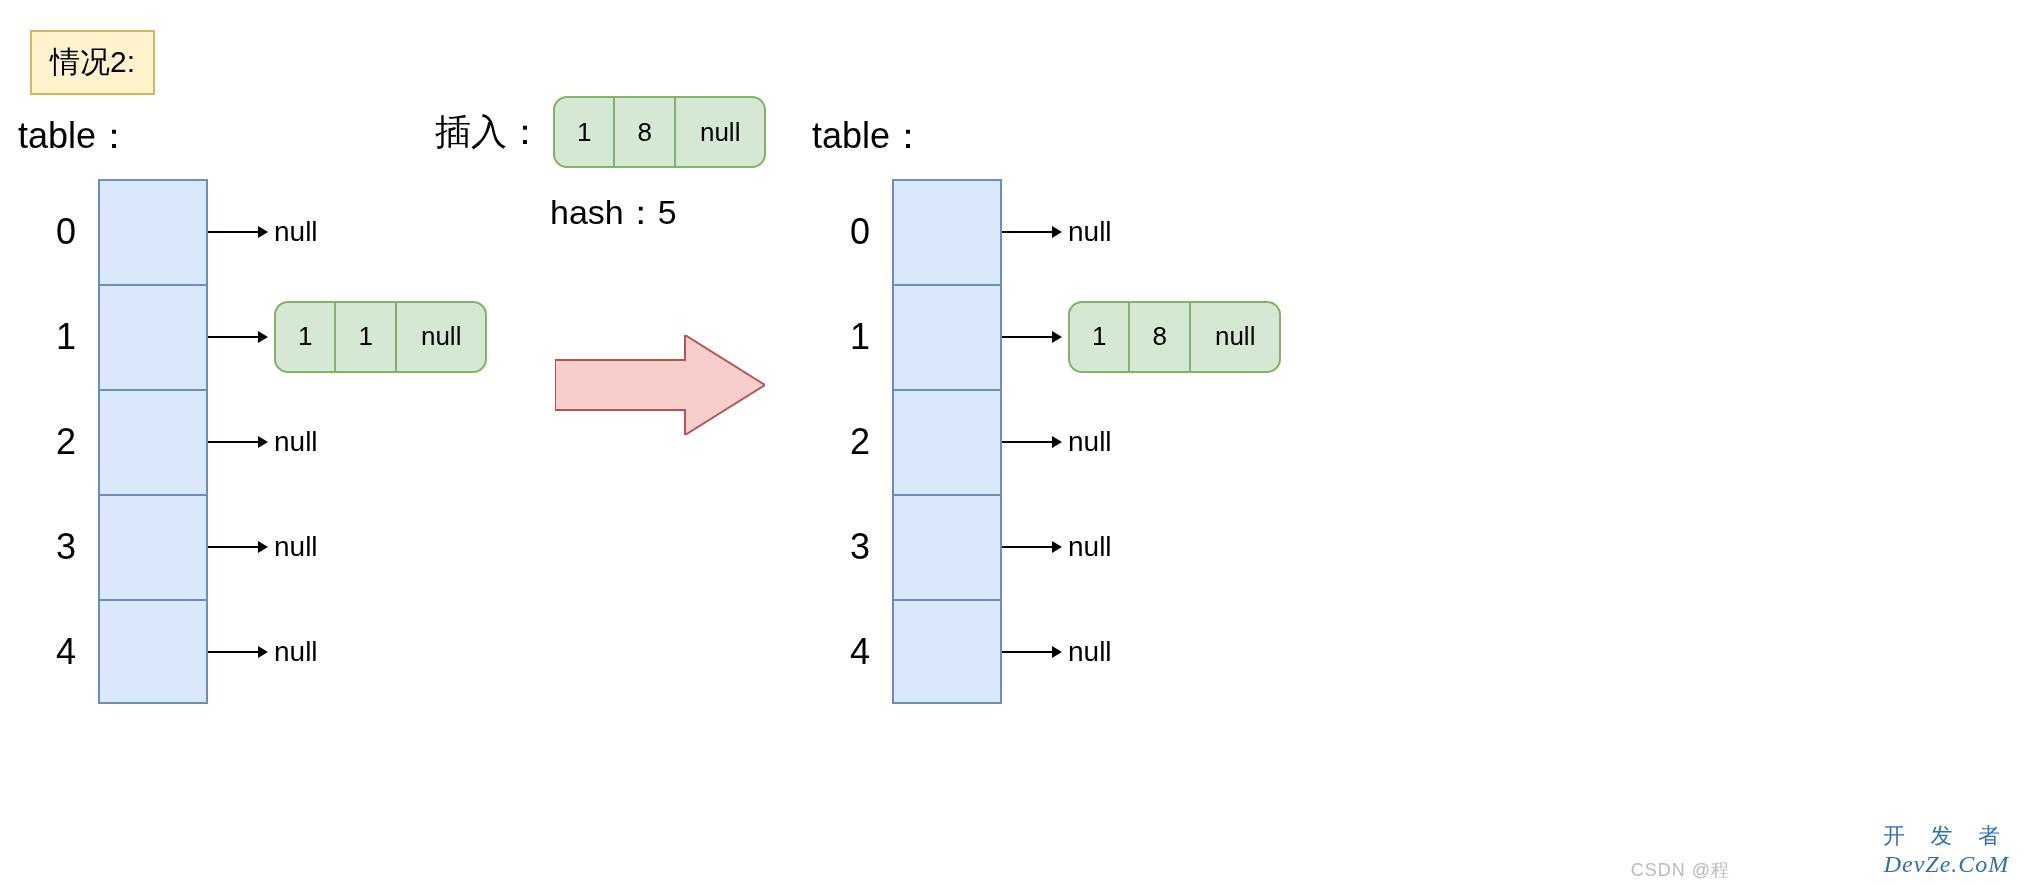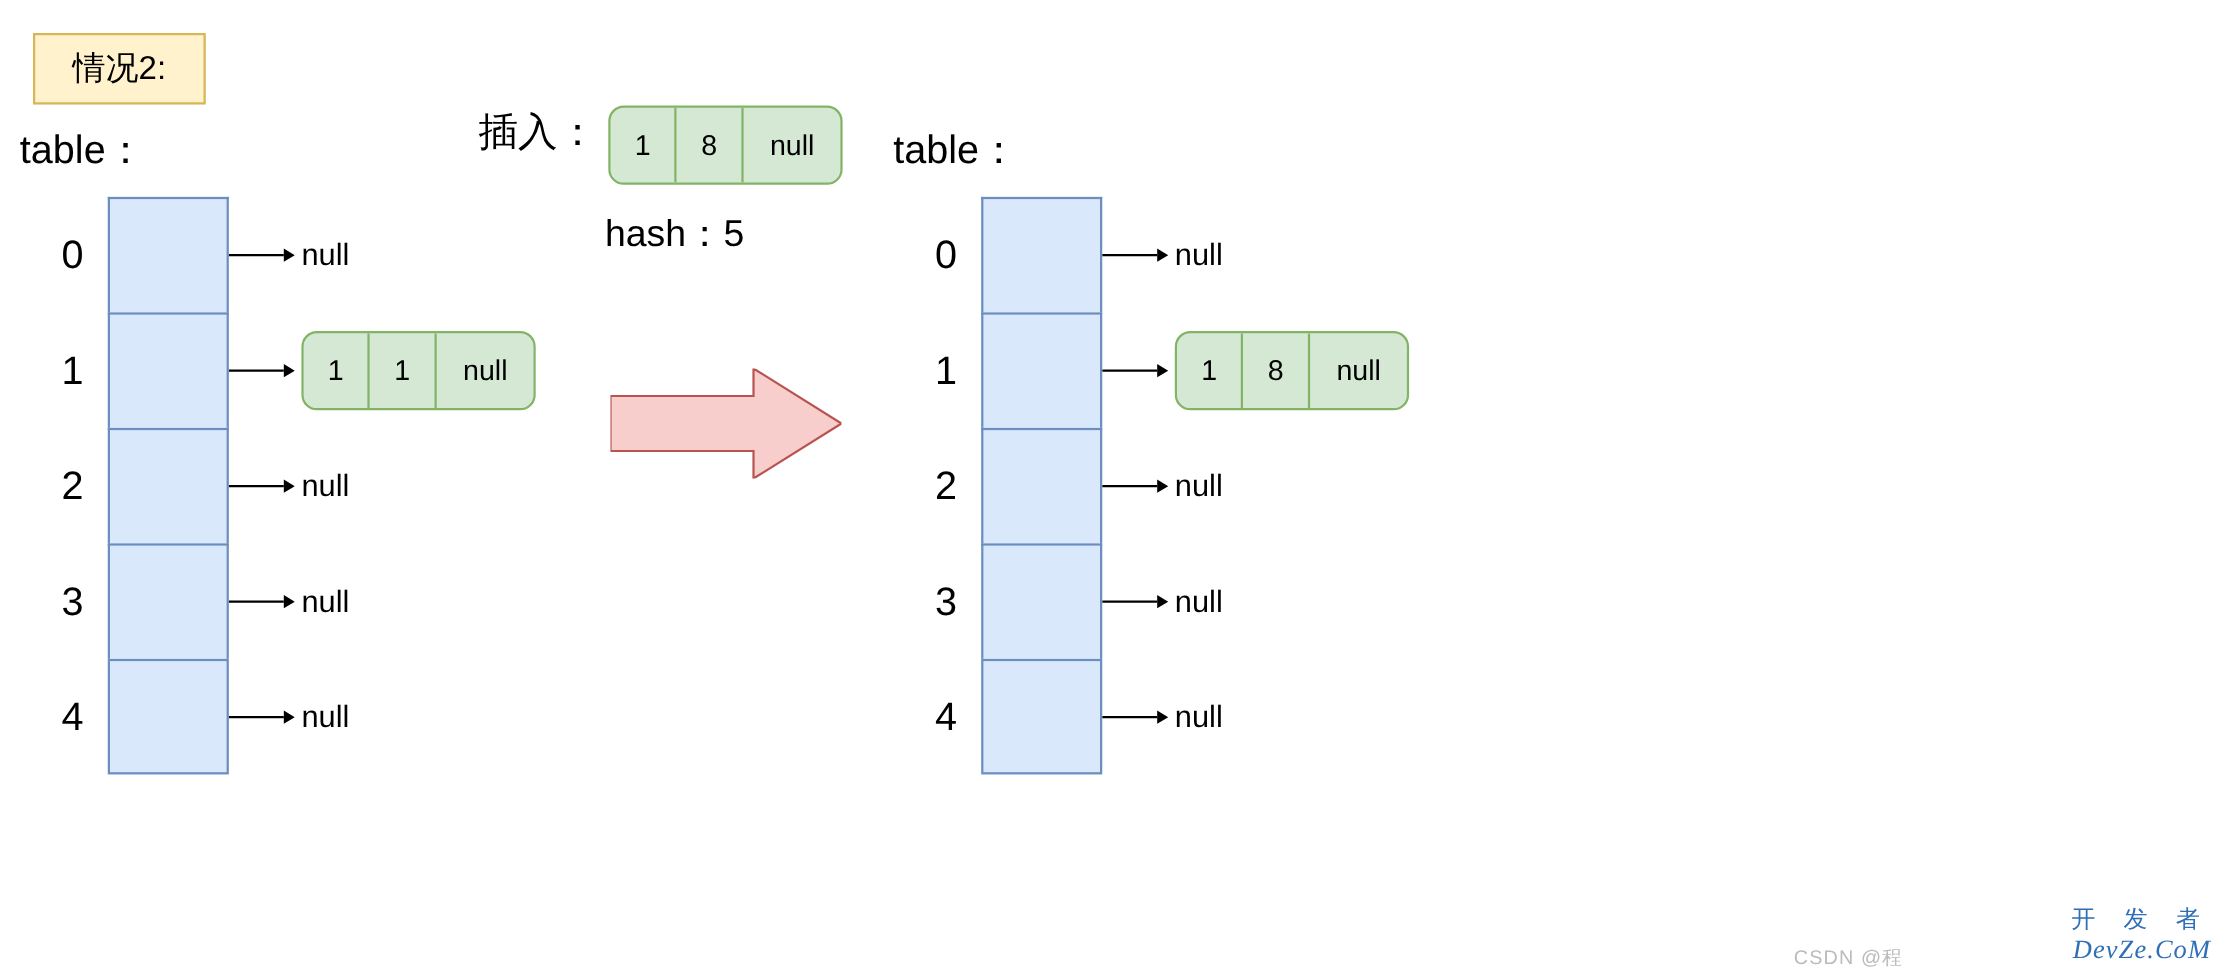--- a/index.html
+++ b/index.html
@@ -10,21 +10,21 @@
     font-family: "Microsoft YaHei", Arial, sans-serif;
     background: #fff;
     position: relative;
   }
   .case-label {
     position: absolute;
     left: 30px;
     top: 30px;
     background: #fff2cc;
     border: 2px solid #d6b656;
-    padding: 10px 34px;
+    padding: 10px 18px;
     font-size: 30px;
     color: #000;
   }
   .table-block {
     position: absolute;
   }
   .table-block .title {
     font-size: 36px;
     color: #000;
     margin-bottom: 18px;
@@ -81,21 +81,21 @@
     font-size: 26px;
     color: #000;
     border-right: 2px solid #82b366;
   }
   .node .cell:last-child { border-right: none; padding: 0 24px; }
   .insert-block {
     position: absolute;
     left: 435px;
     top: 96px;
     display: flex;
-    align-items: flex-start;
+    align-items: center;
   }
   .insert-block .lbl {
     font-size: 36px;
     margin-right: 10px;
   }
   .hash-lbl {
     position: absolute;
     left: 550px;
     top: 190px;
     font-size: 34px;
@@ -111,21 +111,21 @@
     right: 20px;
     bottom: 8px;
     font-size: 24px;
     color: #2f6fb8;
     font-family: Georgia, "Times New Roman", serif;
     letter-spacing: 1px;
     font-style: italic;
     text-align: right;
     display:flex;
     flex-direction:column;
-    align-items:flex-end;
+    align-items:center;
   }
   .watermark1 .line1 { letter-spacing: 10px; font-style: normal; font-size:22px;}
   .watermark2 {
     position: absolute;
     right: 300px;
     bottom: 4px;
     font-size: 18px;
     color: #bbb;
     letter-spacing: 1px;
     text-align: right;

